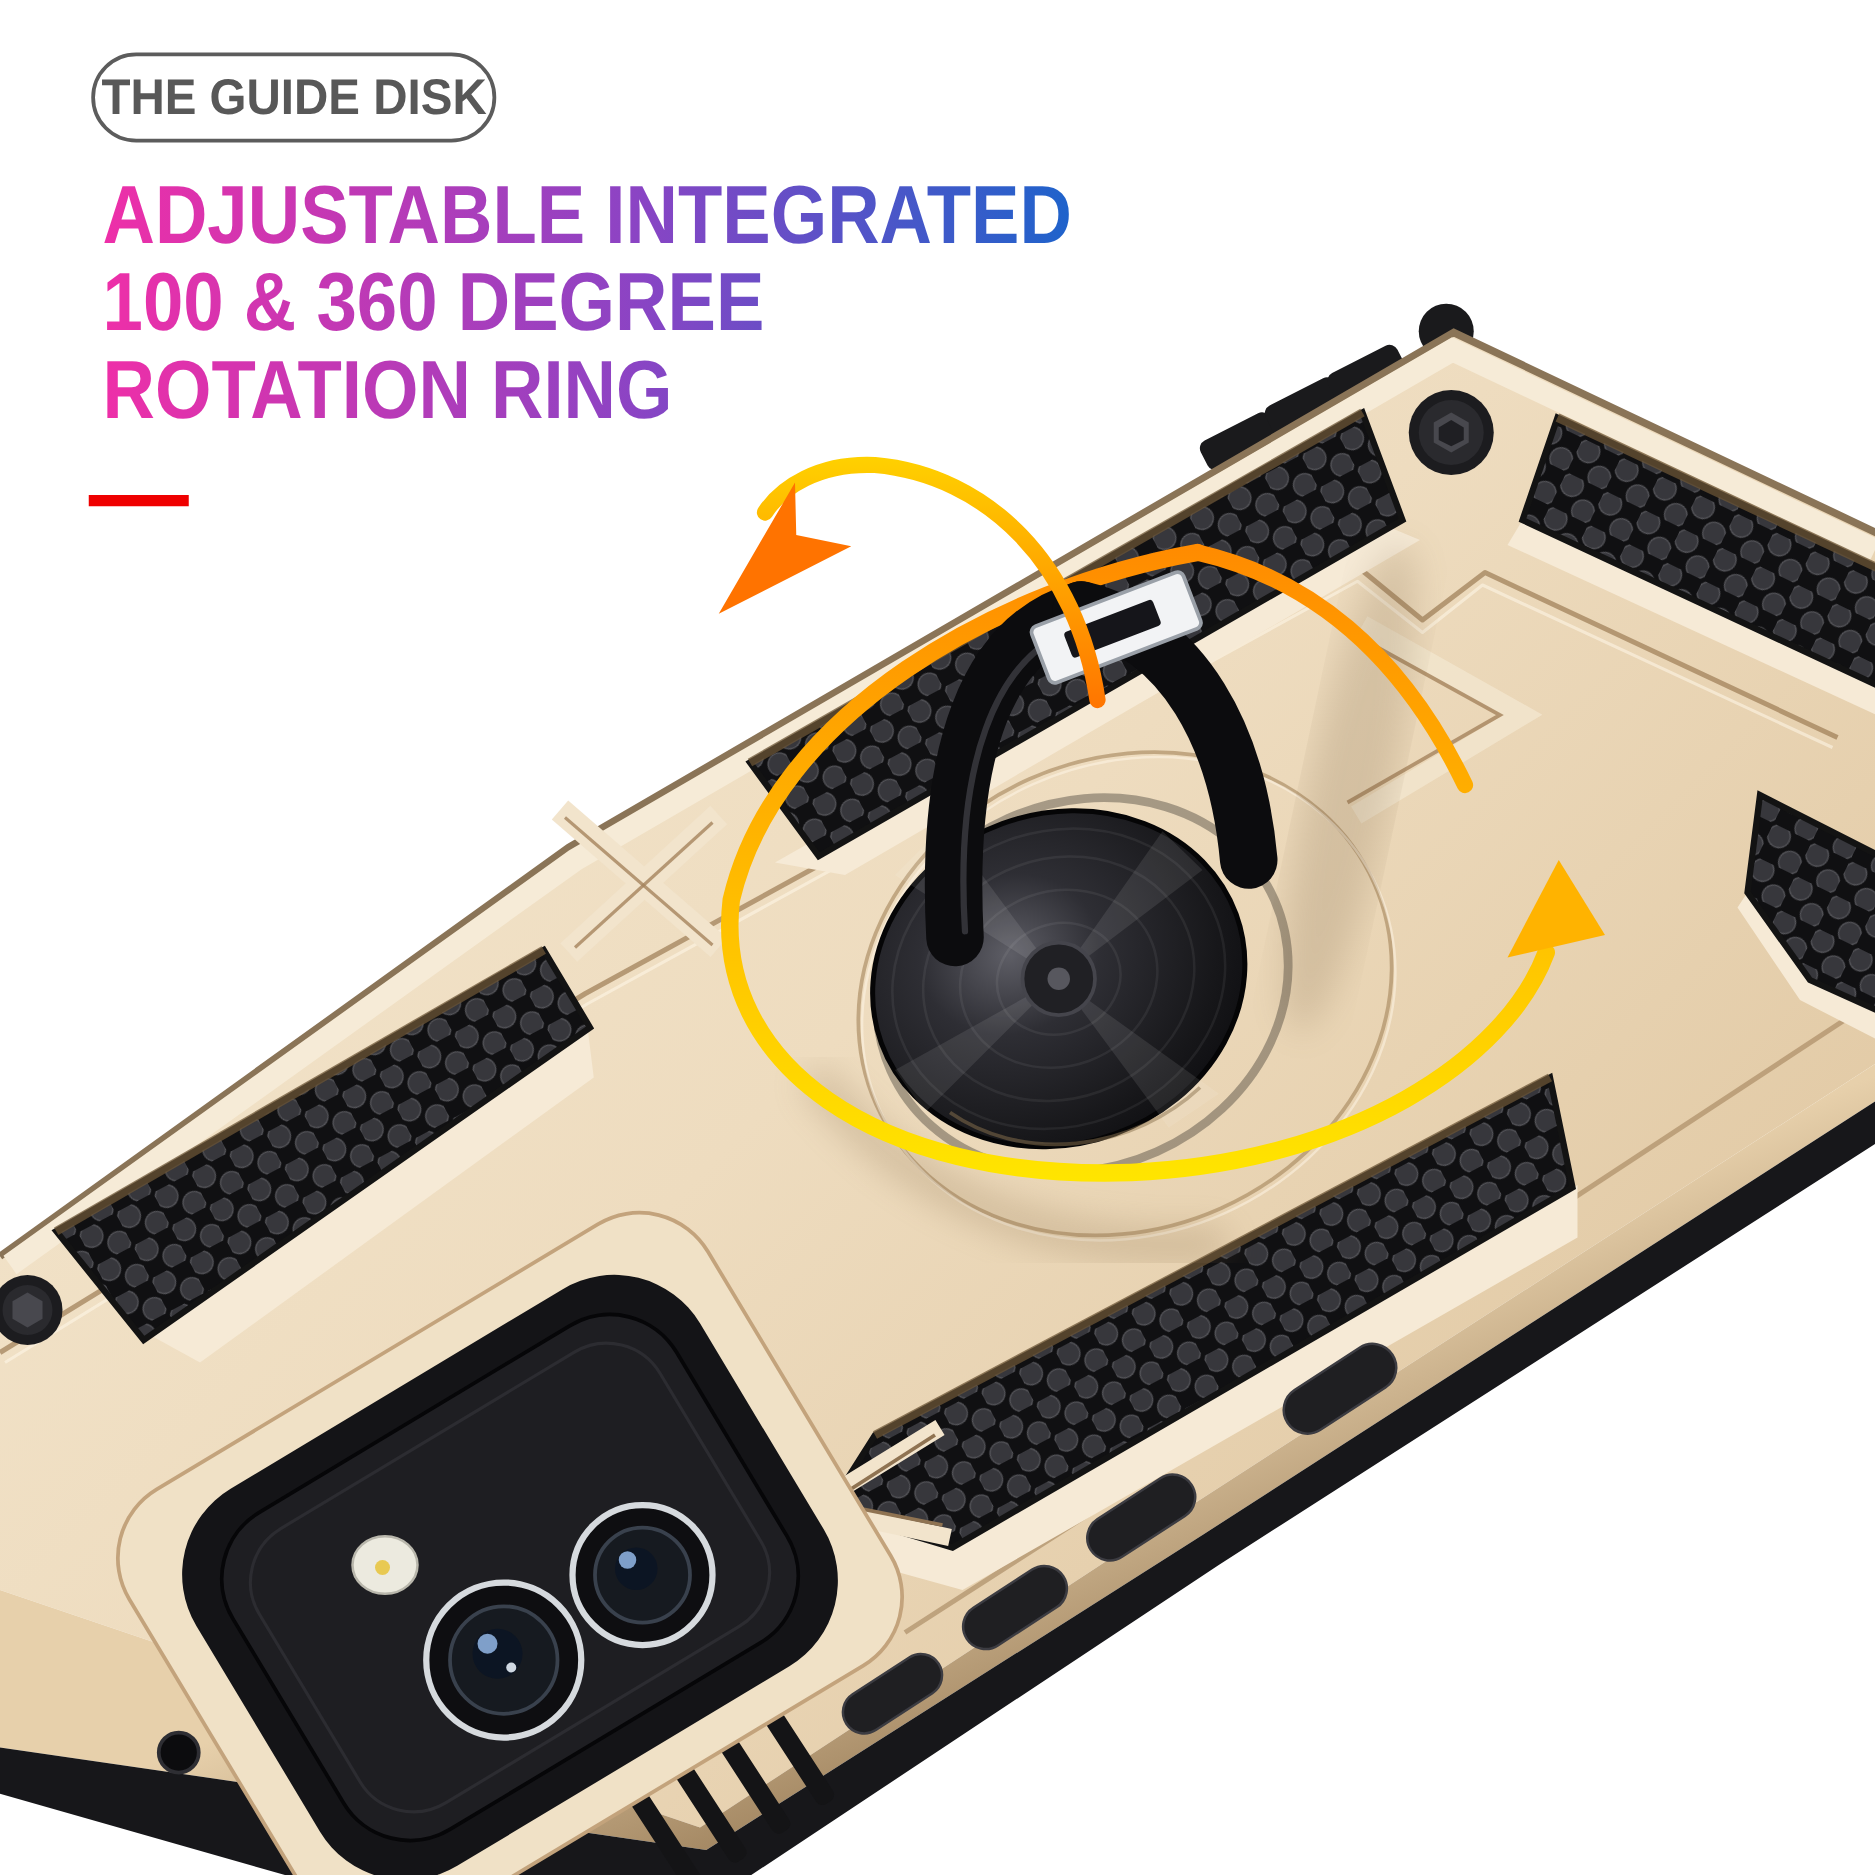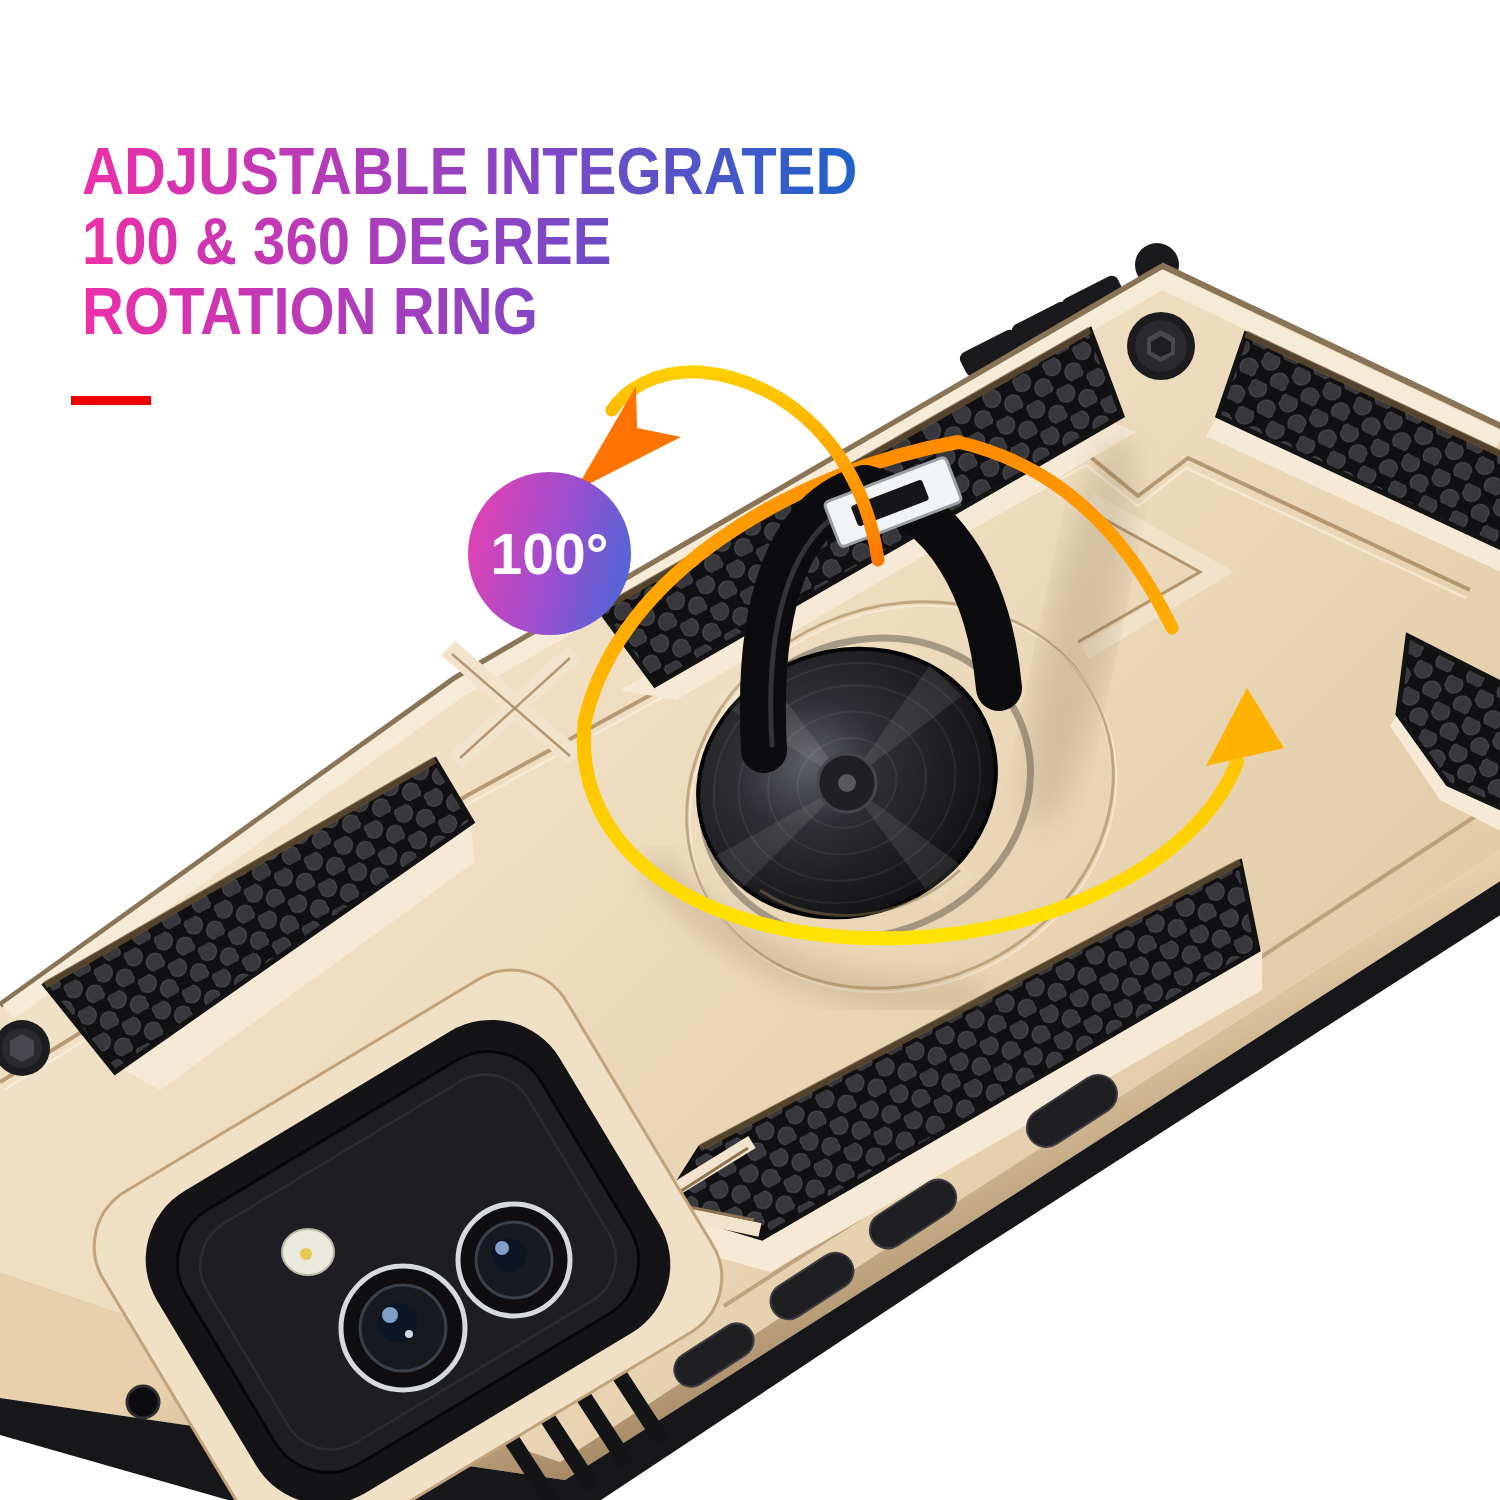--- a/index.html
+++ b/index.html
@@ -225,22 +225,22 @@
     <rect x="828" y="478" width="130" height="48" rx="5" fill="#f2f3f5" stroke="#9aa0a8" stroke-width="3" transform="rotate(-21 893 502)"></rect>
     <rect x="852" y="492" width="76" height="22" rx="3" fill="#15151a" transform="rotate(-21 890 503)"></rect>
   </g>
 
   <g>
     <path d="M878,560 C862,452 790,380 700,372 C655,370 625,390 612,410" fill="none" stroke="url(#arrowV)" stroke-width="13" stroke-linecap="round"></path>
     <polygon points="575,491 636,386 637,428 681,437" fill="#ff7300"></polygon>
   </g>
 </svg>
 
+  <div class="badge">
+      <span>THE GUIDE DISK</span>
+    </div>
   <div class="headline">
     <div>ADJUSTABLE INTEGRATED</div>
     <div>100 &amp; 360 DEGREE</div>
     <div>ROTATION RING</div>
   </div>
   <div class="dash"></div>
-  <div class="callout c100">
-      <span>100°</span>
-    </div>
 </div>
 
 </body></html>

